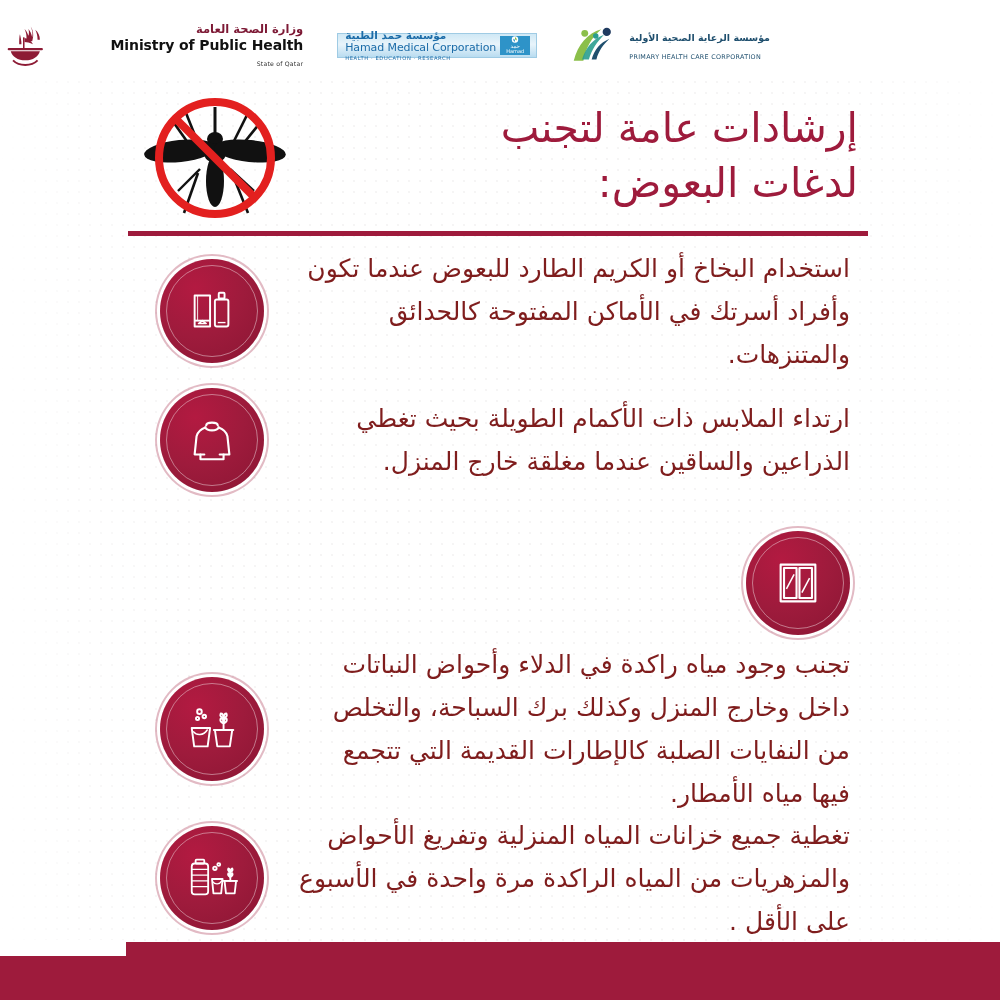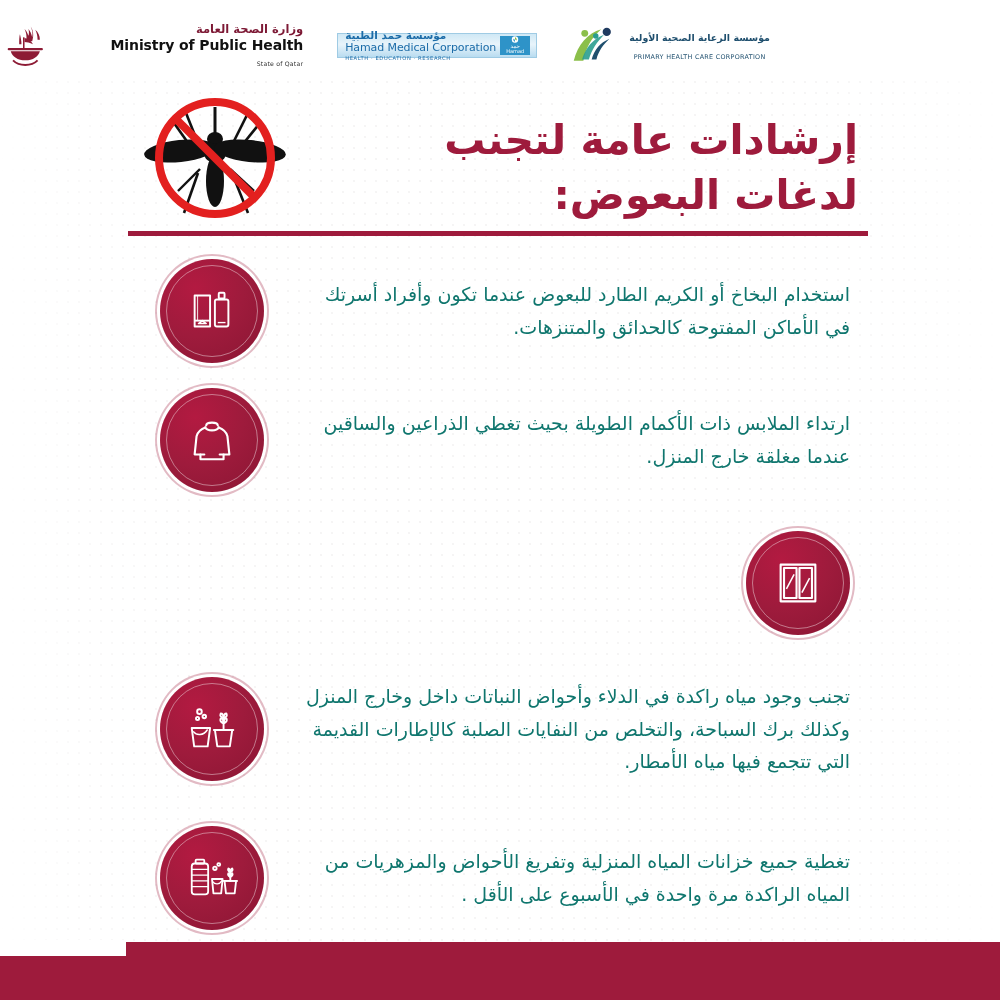--- a/index.html
+++ b/index.html
@@ -105,57 +105,57 @@
   .hmc-badge {
     width: 30px; display: flex; flex-direction: column; align-items: center;
     justify-content: center; background: #2e93c8; color: #fff;
   }
   .hmc-badge .leaf { width: 18px; height: 18px; }
   .hmc-badge .b-ar { font-size: 5.5px; line-height: 1; margin-top: 1px; }
   .hmc-badge .b-en { font-size: 5px; line-height: 1.1; }
 
   
   .phcc-mark { width: 44px; height: 40px; }
-  .phcc-text { text-align: center; line-height: 1.1; }
+  .phcc-text { text-align: left; line-height: 1.1; }
   .phcc-ar { font-size: 9.5px; color: #1f4f6e; font-weight: bold; white-space: nowrap; }
   .phcc-en { font-size: 6.4px; color: #1f4f6e; direction: ltr; white-space: nowrap; letter-spacing: 0.3px; }
 
   
   .title-row {
     position: absolute; top: 95px; left: 0; width: 1000px; height: 130px;
     display: flex; flex-direction: row; align-items: center;
     z-index: 10;
   }
   .mosquito-badge {
     position: absolute; left: 128px; top: 0; width: 170px; height: 130px;
   }
   .poster-title {
-    position: absolute; right: 142px; top: 18px;
+    position: absolute; right: 142px; top: 6px;
     width: 620px; text-align: right;
     color: #9e1b3c;
-    font-size: 41px; font-weight: bold; line-height: 1.35;
+    font-size: 41px; font-weight: normal; line-height: 1.35;
     letter-spacing: -0.5px;
   }
   .poster-title .line2 { display: block; }
 
   .divider {
     position: absolute; left: 128px; top: 231px; width: 740px; height: 5px;
     background: #9e1b3c; z-index: 10;
   }
 
   
   .tips { position: absolute; top: 252px; left: 0; width: 1000px; z-index: 10; }
   .tip {
     display: flex; flex-direction: row; align-items: center;
     width: 1000px; box-sizing: border-box;
     padding: 0 150px 0 160px;
   }
   .tip-text {
-    flex: 1; text-align: right; color: #0f766e;
-    font-size: 19px; line-height: 1.72; letter-spacing: -0.2px;
+    flex: 1; text-align: right; color: #7f1d1d;
+    font-size: 25px; line-height: 1.72; letter-spacing: -0.2px;
     padding-left: 34px; box-sizing: border-box;
   }
   .tip-icon {
     width: 104px; height: 104px; flex: 0 0 104px;
     border-radius: 50%;
     background: radial-gradient(circle at 34% 28%, #b31a41 0%, #9e1b3c 48%, #8a1533 100%);
     box-shadow: 0 0 0 3px #ffffff, 0 0 0 5px rgba(158,27,60,0.30);
     display: flex; align-items: center; justify-content: center;
     position: relative;
   }

